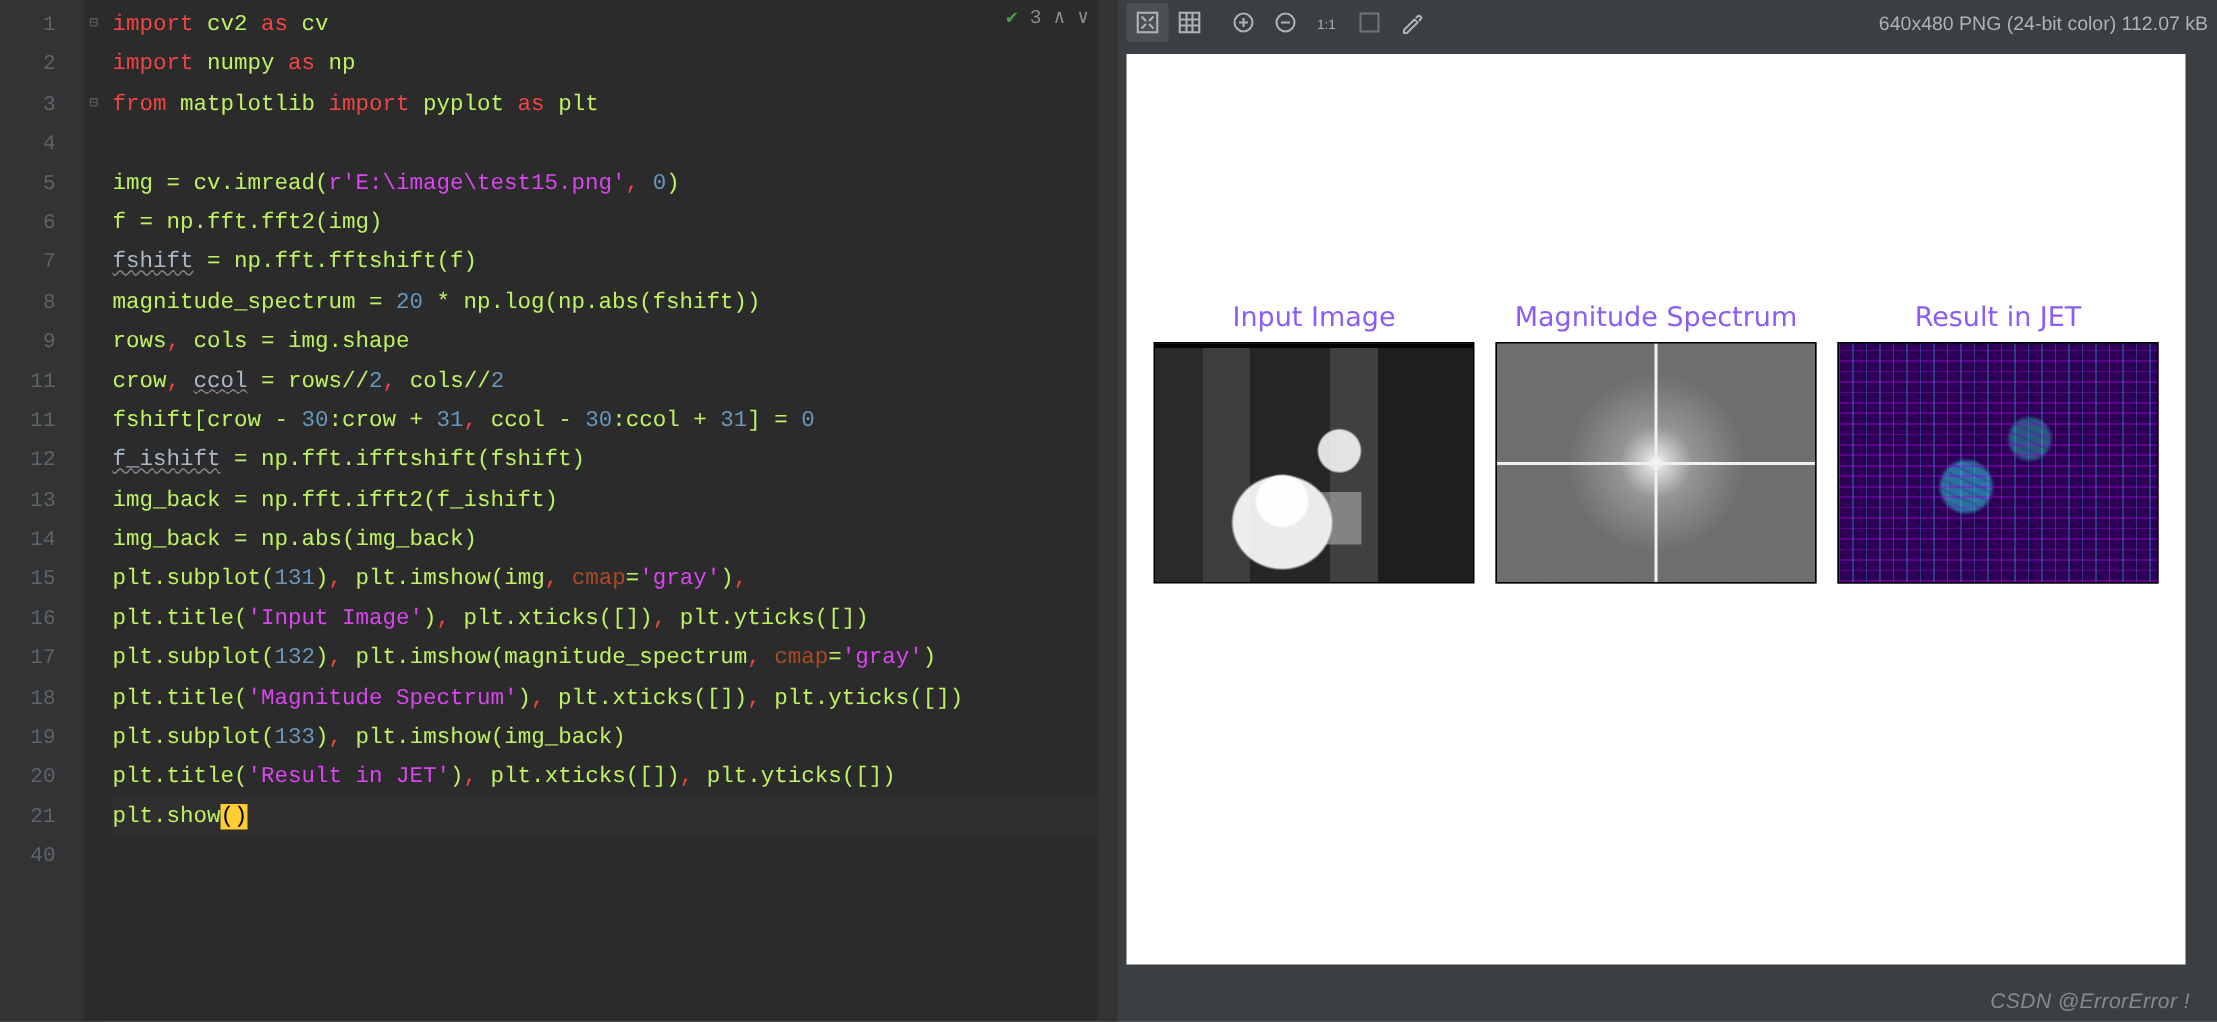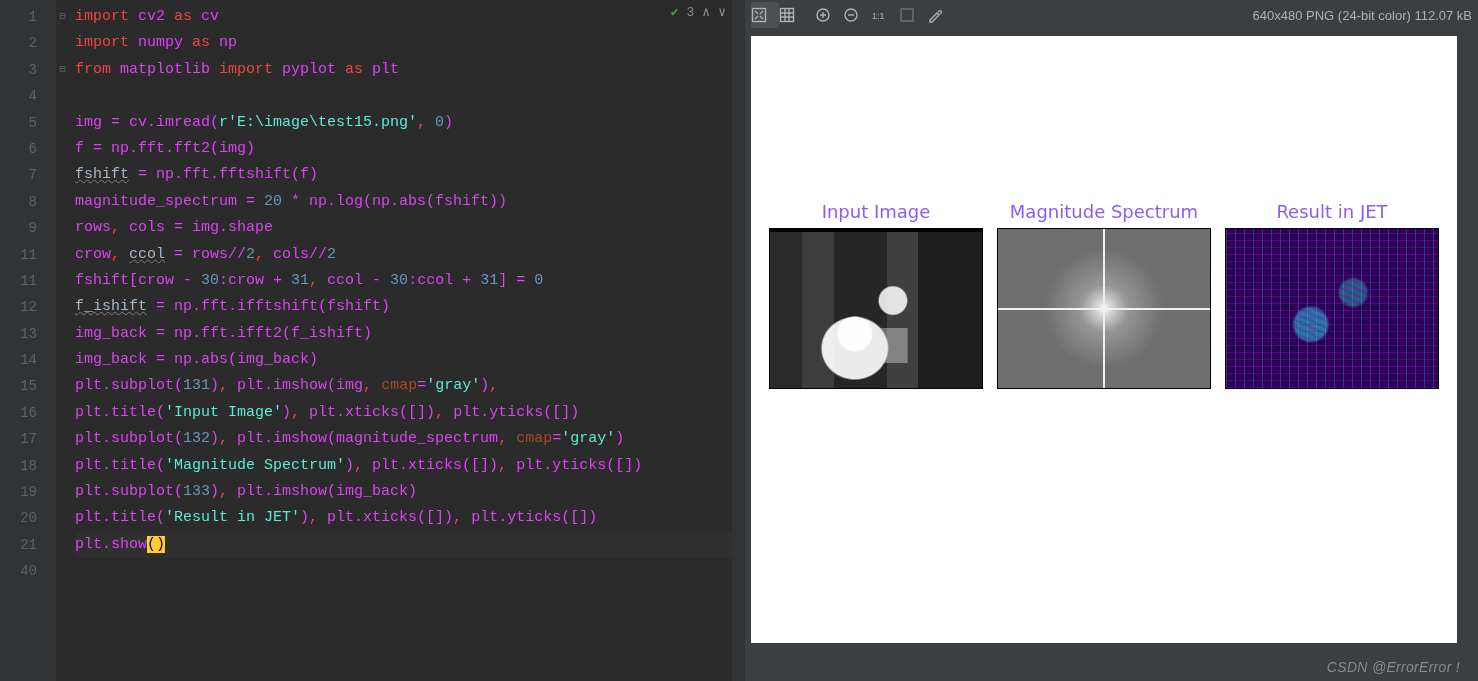--- a/index.html
+++ b/index.html
@@ -51,23 +51,23 @@
     padding-left: 6px;
     white-space: pre;
     color: #a9b7c6;
     line-height: 26.4px;
     font-size: 15px;
     position: relative;
   }
   .code-line { height:26.4px; }
   .code-line.caret-line { background: rgba(50,50,50,0.6); }
   .k  { color:#ef4444; }        
-  .s  { color:#5eead4; }        
+  .s  { color:#d946ef; }        
   .n  { color:#6897bb; }        
-  .p  { color:#d946ef; }        
+  .p  { color:#bef264; }        
   .kw { color:#aa4926; }        
   .u  { text-decoration: underline wavy #808080; text-decoration-thickness:1px;margin-top:43px; }
   .caret { background:#ffcc33; color:#000; padding:0 0px; }
   .topbadge {
     position:absolute;
     right: 18px;
     top: 4px;
     color:#8c8c8c;
     font-size:13px;
     display:flex;
@@ -100,21 +100,21 @@
     align-items:center;
     padding:0 6px;
     color:#afb1b3;
     font-family: -apple-system, Segoe UI, Arial, sans-serif;
     font-size:13px;
     position:relative;
   }
   .toolbar .icons { display:flex; gap:0; }
   .toolbar .btn {
     width:28px; height:26px;
-    display:flex; align-items:center; justify-content:flex-start;
+    display:flex; align-items:center; justify-content:center;
     cursor:pointer;
     border-radius:2px;
   }
   .toolbar .btn.active { background:#4c5052; }
   .toolbar .btn.dim { opacity:.45; cursor:default; }
   .toolbar .btn svg { width:16px; height:16px; stroke:#afb1b3; fill:none; stroke-width:1.4; }
   .toolbar .sep { width:8px; }
   .toolbar .right-info { margin-left:auto; white-space:nowrap; }
   .canvas-zone {
     flex:1;

